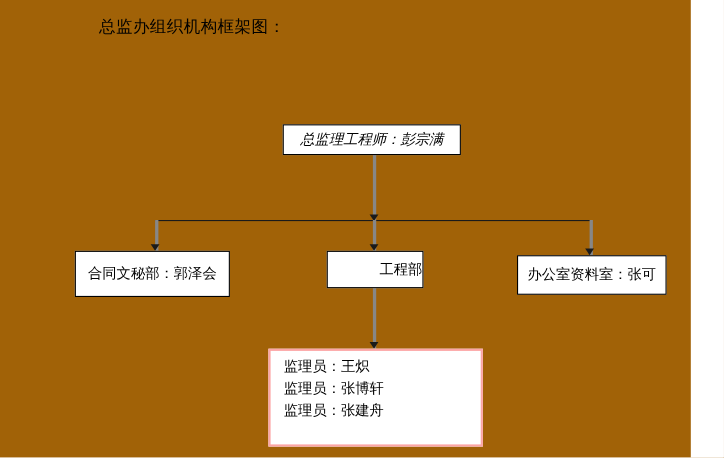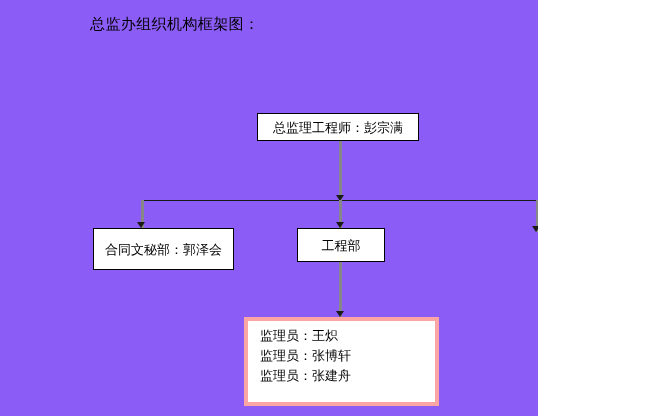--- a/index.html
+++ b/index.html
@@ -7,23 +7,23 @@
     margin: 0;
     padding: 0;
     background: #ffffff;
   }
   body {
     font-family: "DejaVu Sans", "Liberation Sans", sans-serif;
     color: #000000;
   }
   #canvas {
     position: relative;
-    width: 538px;
+    width: 628px;
     height: 416px;
-    background: #8b5cf6;
+    background: #a16207;
     overflow: hidden;
   }
 
   
   .title {
     position: absolute;
     left: 90px;
     top: 14px;
     font-size: 15px;
     line-height: 20px;
@@ -40,34 +40,34 @@
     background: #ffffff;
     display: flex;
     align-items: center;
     justify-content: center;
     font-size: 13px;
     line-height: 17px;
     color: #000000;
     white-space: nowrap;
   }
 
-  .box-top    { left: 257px; top: 113px; width: 162px; height: 28px; }
-  .box-left   { left:  68px; top: 228px; width: 141px; height: 42px; margin-left: 25px; }
-  .box-center { left: 297px; top: 228px; width:  88px; height: 34px; }
+  .box-top    { left: 257px; top: 113px; width: 162px; height: 28px; font-style: italic; }
+  .box-left   { left:  68px; top: 228px; width: 141px; height: 42px; }
+  .box-center { left: 297px; top: 228px; width:  88px; height: 34px; justify-content: flex-end; }
   .box-right  { left: 470px; top: 232px; width: 136px; height: 36px; }
 
   
   .box-list {
     position: absolute;
     box-sizing: border-box;
     left: 244px;
     top: 317px;
     width: 195px;
     height: 89px;
-    border: 4px solid #fca5a5;
+    border: 2px solid #fca5a5;
     background: #ffffff;
     padding: 5px 0 16px 12px;
   }
   .list-row {
     font-size: 13px;
     line-height: 20px;
     color: #000000;
     white-space: nowrap;
   }
 
@@ -141,20 +141,23 @@
   <div class="arrow arrow-right"></div>
 
   <div class="box box-left">
     <span>合同文秘部：郭泽会</span>
   </div>
 
   <div class="box box-center">
     <span>工程部</span>
   </div>
 
+  <div class="box box-right">
+    <span>办公室资料室：张可</span>
+  </div>
 
   <div class="vline drop-list"></div>
   <div class="arrow arrow-list"></div>
 
   <div class="box-list">
     <div class="list-row">监理员：王炽</div>
     <div class="list-row">监理员：张博轩</div>
     <div class="list-row">监理员：张建舟</div>
   </div>
 

